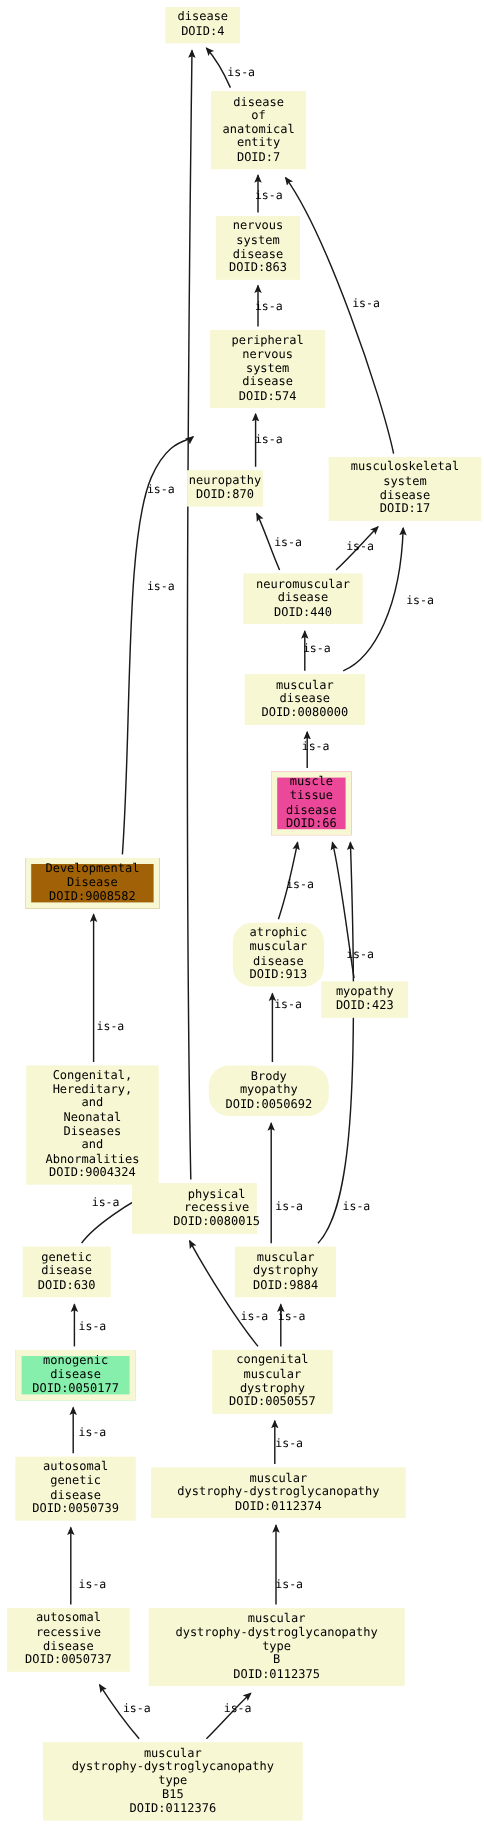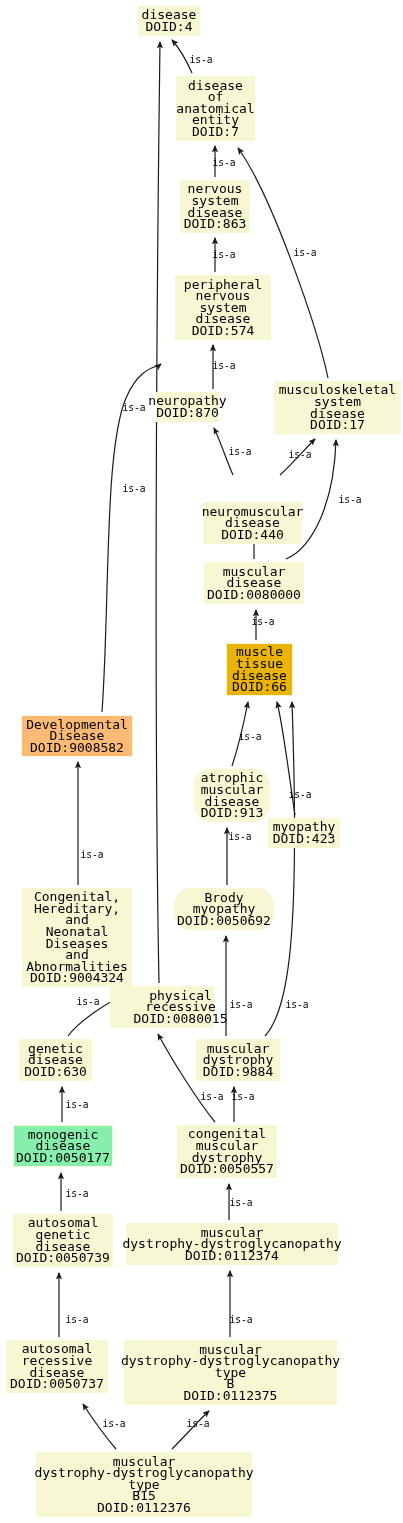--- a/index.html
+++ b/index.html
@@ -7,27 +7,27 @@
     width:403px;height:1523px;
     font-family:"DejaVu Sans Mono","Liberation Mono",monospace;
     overflow:hidden;
   }
   #graph-root{position:relative;width:403px;height:1523px;}
   svg#graph-canvas{position:absolute;left:0;top:0;width:403px;height:1523px;}
   .node-box{
     position:absolute;
     box-sizing:border-box;
     background:#f7f7d4;
-    border:1px solid #6d28d9;
+    border:5px solid #6d28d9;
     display:flex;
     flex-direction:column;
     align-items:center;
     justify-content:center;
     text-align:center;
-    font-size:13px;
+    font-size:10px;
     line-height:11.6px;
     color:#000000;
     white-space:pre;
     letter-spacing:0px;
   }
   .node-label{display:block;}
   .edge-label{
     font-family:"DejaVu Sans Mono","Liberation Mono",monospace;
     font-size:9.6px;
     fill:#000000;
@@ -106,24 +106,24 @@
         <text class="edge-label" x="198" y="1427" text-anchor="middle">is-a</text>
       </g>
   </svg>
   <div id="nodes-group">
       <div class="node-box" style="left: 138px; top: 6px; width: 62px; height: 30px; background: rgb(247, 247, 212); border-color: rgb(247, 247, 212);"><span class="node-label">disease</span><span class="node-label">DOID:4</span></div>
       <div class="node-box" style="left: 176px; top: 76px; width: 79px; height: 65px; background: rgb(247, 247, 212); border-color: rgb(247, 247, 212);"><span class="node-label">disease</span><span class="node-label">of</span><span class="node-label">anatomical</span><span class="node-label">entity</span><span class="node-label">DOID:7</span></div>
       <div class="node-box" style="left: 180px; top: 180px; width: 70px; height: 53px; background: rgb(247, 247, 212); border-color: rgb(247, 247, 212);"><span class="node-label">nervous</span><span class="node-label">system</span><span class="node-label">disease</span><span class="node-label">DOID:863</span></div>
       <div class="node-box" style="left: 175px; top: 275px; width: 96px; height: 65px; background: rgb(247, 247, 212); border-color: rgb(247, 247, 212);"><span class="node-label">peripheral</span><span class="node-label">nervous</span><span class="node-label">system</span><span class="node-label">disease</span><span class="node-label">DOID:574</span></div>
       <div class="node-box" style="left: 156px; top: 392px; width: 63px; height: 30px; background: rgb(247, 247, 212); border-color: rgb(247, 247, 212);"><span class="node-label">neuropathy</span><span class="node-label">DOID:870</span></div>
       <div class="node-box" style="left: 274px; top: 381px; width: 127px; height: 53px; background: rgb(247, 247, 212); border-color: rgb(247, 247, 212);"><span class="node-label">musculoskeletal</span><span class="node-label">system</span><span class="node-label">disease</span><span class="node-label">DOID:17</span></div>
-      <div class="node-box" style="left: 203px; top: 478px; width: 99px; height: 42px; background: rgb(247, 247, 212); border-color: rgb(247, 247, 212); margin-top: 24px;"><span class="node-label">neuromuscular</span><span class="node-label">disease</span><span class="node-label">DOID:440</span></div>
+      <div class="node-box" style="left: 203px; top: 478px; width: 99px; height: 42px; background: rgb(247, 247, 212); border-color: rgb(247, 247, 212);"><span class="node-label">neuromuscular</span><span class="node-label">disease</span><span class="node-label">DOID:440</span></div>
       <div class="node-box" style="left: 204px; top: 562px; width: 100px; height: 42px; background: rgb(247, 247, 212); border-color: rgb(247, 247, 212);"><span class="node-label">muscular</span><span class="node-label">disease</span><span class="node-label">DOID:0080000</span></div>
-      <div class="node-box" style="left: 226px; top: 643px; width: 67px; height: 53px; background: #eab308; border-color: rgb(247, 247, 212);"><span class="node-label">muscle</span><span class="node-label">tissue</span><span class="node-label">disease</span><span class="node-label">DOID:66</span></div>
-      <div class="node-box" style="left: 21px; top: 715px; width: 112px; height: 42px; background: #fdba74; border-color: rgb(247, 247, 212);"><span class="node-label">Developmental</span><span class="node-label">Disease</span><span class="node-label">DOID:9008582</span></div>
+      <div class="node-box" style="left: 226px; top: 643px; width: 67px; height: 53px; background: #ec4899; border-color: rgb(247, 247, 212);"><span class="node-label">muscle</span><span class="node-label">tissue</span><span class="node-label">disease</span><span class="node-label">DOID:66</span></div>
+      <div class="node-box" style="left: 21px; top: 715px; width: 112px; height: 42px; background: #a16207; border-color: rgb(247, 247, 212);"><span class="node-label">Developmental</span><span class="node-label">Disease</span><span class="node-label">DOID:9008582</span></div>
       <div class="node-box" style="left: 194px; top: 769px; width: 76px; height: 53px; background: rgb(247, 247, 212); border-color: rgb(247, 247, 212); border-radius: 16px;"><span class="node-label">atrophic</span><span class="node-label">muscular</span><span class="node-label">disease</span><span class="node-label">DOID:913</span></div>
       <div class="node-box" style="left: 268px; top: 818px; width: 72px; height: 30px; background: rgb(247, 247, 212); border-color: rgb(247, 247, 212);"><span class="node-label">myopathy</span><span class="node-label">DOID:423</span></div>
       <div class="node-box" style="left: 22px; top: 888px; width: 110px; height: 99px; background: rgb(247, 247, 212); border-color: rgb(247, 247, 212);"><span class="node-label">Congenital,</span><span class="node-label">Hereditary,</span><span class="node-label">and</span><span class="node-label">Neonatal</span><span class="node-label">Diseases</span><span class="node-label">and</span><span class="node-label">Abnormalities</span><span class="node-label">DOID:9004324</span></div>
       <div class="node-box" style="left: 174px; top: 888px; width: 100px; height: 42px; background: rgb(247, 247, 212); border-color: rgb(247, 247, 212); border-radius: 17px;"><span class="node-label">Brody</span><span class="node-label">myopathy</span><span class="node-label">DOID:0050692</span></div>
       <div class="node-box" style="left: 110px; top: 986px; width: 104px; height: 42px; background: rgb(247, 247, 212); border-color: rgb(247, 247, 212); padding-left: 37px;"><span class="node-label">physical</span><span class="node-label">recessive</span><span class="node-label">DOID:0080015</span></div>
       <div class="node-box" style="left: 196px; top: 1039px; width: 84px; height: 42px; background: rgb(247, 247, 212); border-color: rgb(247, 247, 212);"><span class="node-label">muscular</span><span class="node-label">dystrophy</span><span class="node-label">DOID:9884</span></div>
       <div class="node-box" style="left: 19px; top: 1039px; width: 73px; height: 42px; background: rgb(247, 247, 212); border-color: rgb(247, 247, 212);"><span class="node-label">genetic</span><span class="node-label">disease</span><span class="node-label">DOID:630</span></div>
       <div class="node-box" style="left: 13px; top: 1125px; width: 100px; height: 42px; background: #86efac; border-color: rgb(247, 247, 212);"><span class="node-label">monogenic</span><span class="node-label">disease</span><span class="node-label">DOID:0050177</span></div>
       <div class="node-box" style="left: 177px; top: 1125px; width: 100px; height: 53px; background: rgb(247, 247, 212); border-color: rgb(247, 247, 212);"><span class="node-label">congenital</span><span class="node-label">muscular</span><span class="node-label">dystrophy</span><span class="node-label">DOID:0050557</span></div>
       <div class="node-box" style="left: 13px; top: 1214px; width: 100px; height: 53px; background: rgb(247, 247, 212); border-color: rgb(247, 247, 212);"><span class="node-label">autosomal</span><span class="node-label">genetic</span><span class="node-label">disease</span><span class="node-label">DOID:0050739</span></div>

